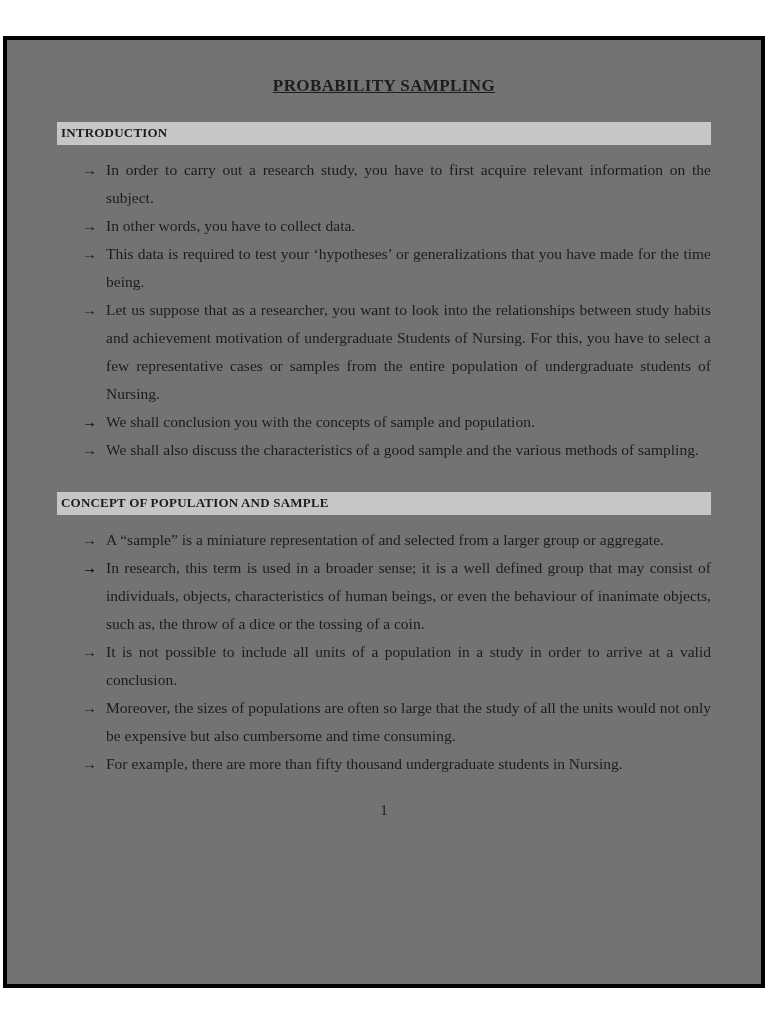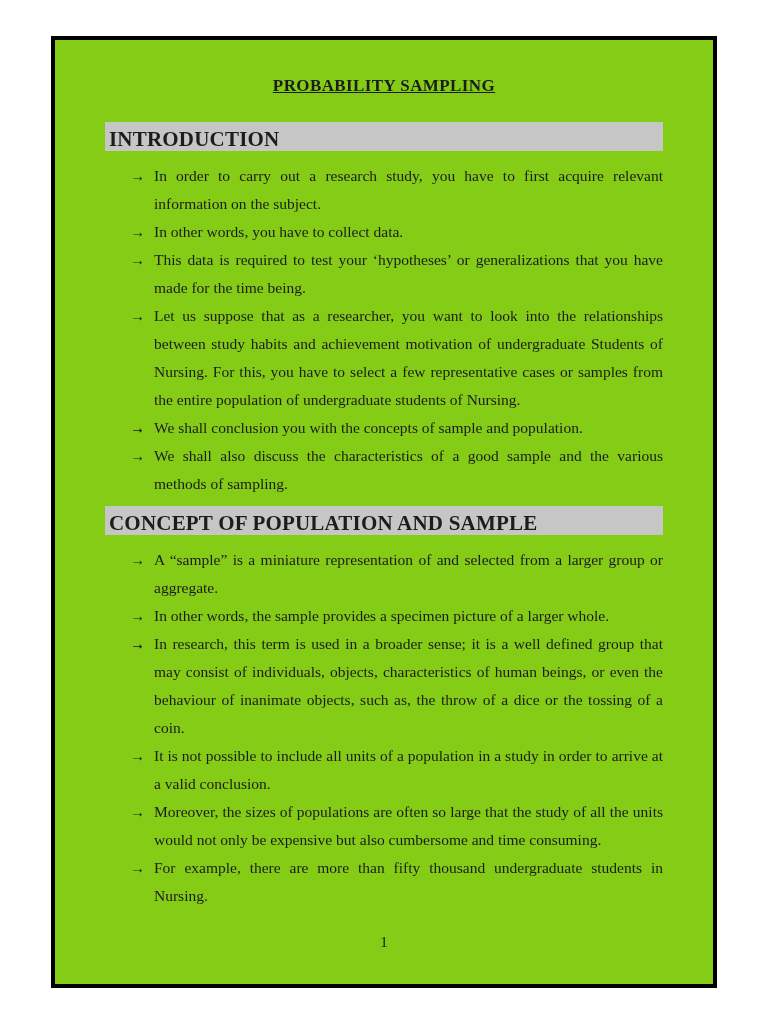--- a/index.html
+++ b/index.html
@@ -4,47 +4,47 @@
 <style>
   * { margin: 0; padding: 0; box-sizing: border-box; }
   html, body {
     width: 768px;
     height: 1024px;
     background: #ffffff;
     font-family: "Liberation Serif", "DejaVu Serif", serif;
     color: #1c1c1c;
   }
   .sheet {
-    width: 666px;
+    width: 762px;
     height: 952px;
     margin: 36px auto 0;
     border: 4px solid #000000;
-    background: #84cc16;
+    background: #737373;
     overflow: hidden;
   }
   .inner {
     padding: 36px 50px 0 50px;
   }
   .doc-title {
     text-align: center;
     font-size: 17px;
     font-weight: bold;
     text-decoration: underline;
     letter-spacing: 0.4px;
     margin-bottom: 26px;
   }
   .section-bar {
     background: #c6c6c6;
     font-weight: bold;
-    font-size: 21px;
+    font-size: 13px;
     line-height: 20px;
-    padding: 7px 5px 2px 4px;
+    padding: 1px 5px 2px 4px;
     letter-spacing: 0.2px;
   }
-  .section + .section { margin-top: 8px; }
+  .section + .section { margin-top: 28px; }
   .bullets { margin-top: 11px; margin-bottom: 6px; }
   .bullet {
     position: relative;
     padding-left: 49px;
     line-height: 28px;
     font-size: 15.5px;
     text-align: justify;
   }
   .bullet .arrow {
     position: absolute;
@@ -101,21 +101,20 @@
 
     <div class="section">
       <div class="section-bar">CONCEPT OF POPULATION AND SAMPLE</div>
       <div class="bullets">
         <div class="bullet">
           <span class="arrow">→</span>
           <span>A “sample” is a miniature representation of and selected from a larger group or aggregate.</span>
         </div>
         <div class="bullet">
           <span class="arrow">→</span>
-          <span>In other words, the sample provides a specimen picture of a larger whole.</span>
         </div>
         <div class="bullet">
           <span class="arrow">→</span>
         </div>
         <div class="bullet">
           <span class="arrow">→</span>
           <span>In research, this term is used in a broader sense; it is a well defined group that may consist of individuals, objects, characteristics of human beings, or even the behaviour of inanimate objects, such as, the throw of a dice or the tossing of a coin.</span>
         </div>
         <div class="bullet">
           <span class="arrow">→</span>

